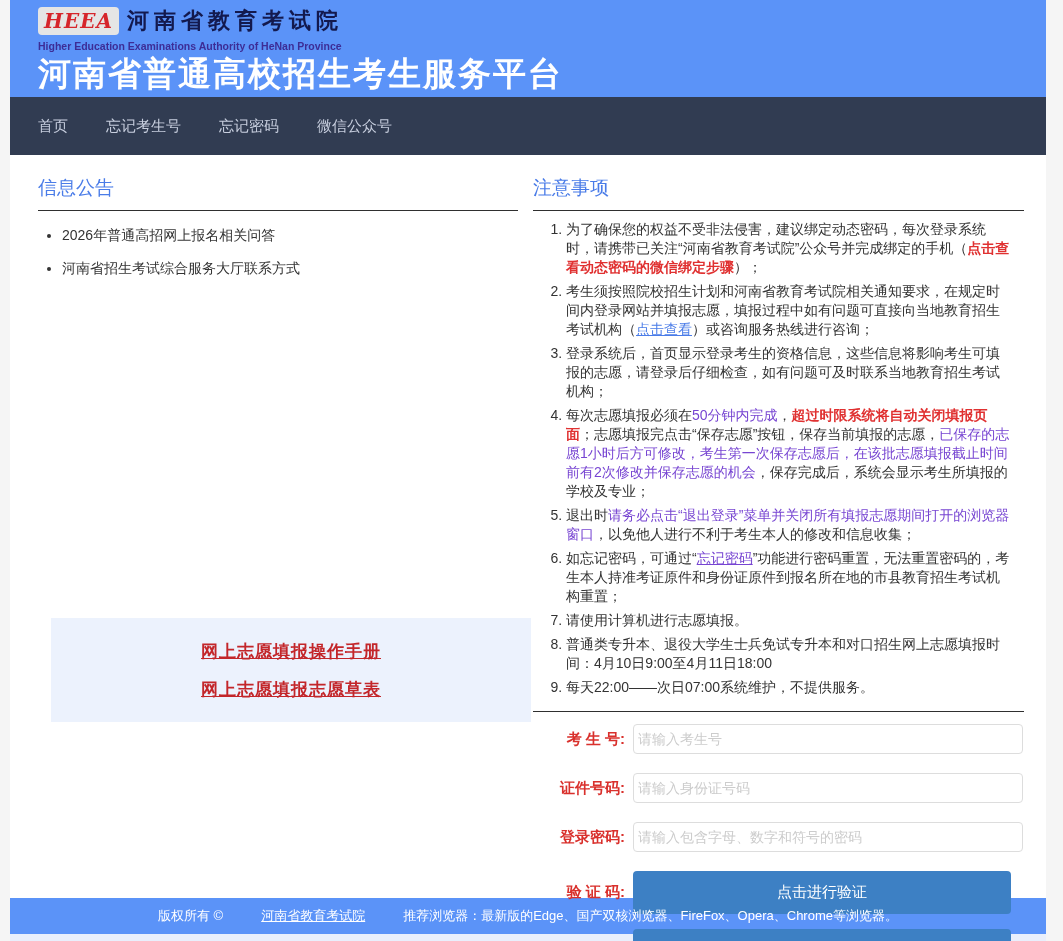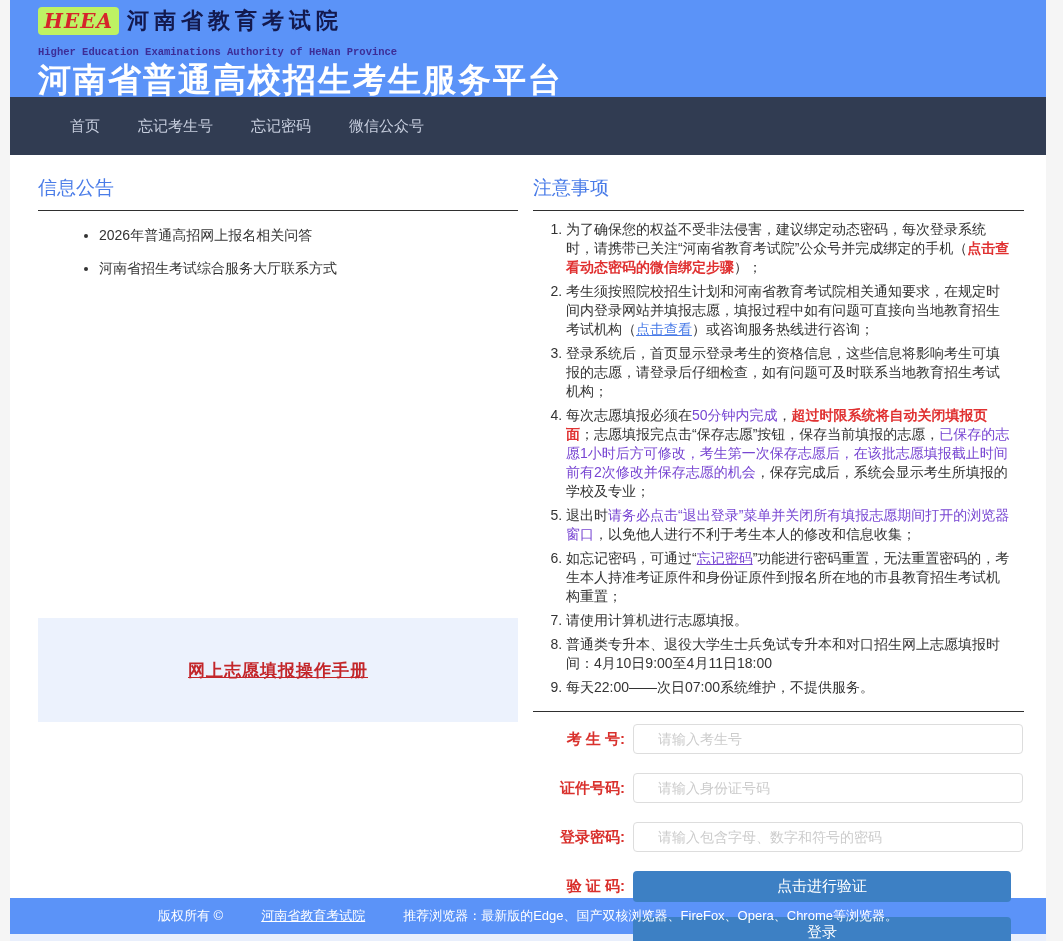--- a/index.html
+++ b/index.html
@@ -9,72 +9,72 @@
     background:#f5f5f5;
     font-family:"Liberation Sans", sans-serif;
     position:relative; overflow:hidden;
   }
   .page { position:absolute; left:10px; top:0; width:1036px; }
 
   
   .header { background:#5b93f8; height:97px; padding:7px 0 0 28px; }
   .logo-row { display:flex; align-items:flex-start; }
   .heea-badge {
-    background:#bef264; border-radius:4px; padding:2px 6px; height:28px;
+    background:#e5e5e5; border-radius:4px; padding:2px 6px; height:28px;
     display:flex; align-items:center;
     font-family:"DejaVu Serif", serif; font-style:italic; font-weight:bold;
     color:#d6252b; font-size:20px; letter-spacing:1px;
   }
   .org-cn { margin-left:8px; font-size:22px; font-weight:bold; color:#13194e;
     letter-spacing:5px; line-height:28px; }
-  .org-en { font-size:10.5px; font-weight:bold; color:#3d2d96; margin-top:11px;font-family:Liberation Mono, monospace; }
+  .org-en { font-size:10.5px; font-weight:bold; color:#3d2d96; margin-top:5px; }
   .site-title { color:#fff; font-size:33px; font-weight:bold; letter-spacing:2px;
     margin-top:3px; line-height:38px; }
 
   
   .nav { background:#313c52; height:58px; display:flex; align-items:center;
-    padding-left:60px; gap:38px; }
+    padding-left:28px; gap:38px; }
   .nav-item { color:#c7cede; font-size:15px; cursor:pointer; }
 
   
   .main { background:#fff; height:743px; padding:20px 22px 0 28px;
     display:flex; gap:15px; }
   .col-left { width:480px; position:relative; }
   .col-right { width:491px; }
   .section-title { color:#4a7ce8; font-size:19px; font-weight:normal;
     margin:0; padding-bottom:9px; border-bottom:1px solid #2f2f2f; }
 
   .announce-list { margin:16px 0 0; padding-left:24px; }
-  .announce-list li { font-size:14px; color:#333; margin-bottom:15px; cursor:pointer;margin-left:37px; }
+  .announce-list li { font-size:14px; color:#333; margin-bottom:15px; cursor:pointer; }
 
-  .promo-box { position:absolute; left:0; top:443px; width:480px; height:104px;
+  .promo-box { position:absolute; left:13px; top:443px; width:480px; height:104px;
     background:#ecf2fd; display:flex; flex-direction:column;
     justify-content:center; align-items:center; gap:15px; }
   .promo-link { color:#c3262a; font-size:17px; font-weight:bold;
     text-decoration:underline; cursor:pointer; letter-spacing:1px; }
 
   .notes-list { margin:9px 12px 0; padding-left:21px; }
   .notes-list li { font-size:14px; color:#333; line-height:19px; margin-bottom:5px; }
   .seg-red { color:#e03131; font-weight:bold; }
   .seg-link-red { cursor:pointer; }
   .seg-link-blue { color:#4a7ce8; text-decoration:underline; cursor:pointer; }
   .seg-purple { color:#7745d2; }
   .seg-underline { text-decoration:underline; cursor:pointer; }
 
   .form-sep { border:none; border-top:1px solid #2f2f2f; margin:14px 0 0; }
   .login-form { margin-top:12px; }
   .form-row { display:flex; align-items:center; margin-bottom:19px; }
   .form-label { width:92px; text-align:right; color:#d9302c; font-weight:bold;
     font-size:15px; margin-right:8px; flex:none; }
   .form-input { width:390px; height:30px; border:1px solid #ddd; border-radius:4px;
-    padding:0 24px; font-size:14px; color:#333; outline:none;
+    padding:0 4px; font-size:14px; color:#333; outline:none;
     font-family:"Liberation Sans", sans-serif; }
   .form-input::placeholder { color:#ccc; }
   .btn-row { margin-bottom:15px; }
-  .btn { display:block; margin-left:100px; width:378px; height:31px;
+  .btn { display:block; margin-left:100px; width:378px; height:43px;
     background:#3d80c4; color:#fff; border:none; border-radius:4px;
     font-size:15px; cursor:pointer; font-family:Liberation Serif, serif; }
 
   
   .footer { background:#5b93f8; height:36px; display:flex; align-items:center;
     justify-content:center; gap:38px; color:#fff; font-size:13px; }
   .footer-org { text-decoration:underline; cursor:pointer; }
   .footer-strip { height:7px; background:#e9effc; }
 </style>
 </head>
@@ -101,20 +101,21 @@
   <div class="main">
 
     <div class="col-left">
       <h2 class="section-title">信息公告</h2>
       <ul class="announce-list" id="announce-list">
           <li>2026年普通高招网上报名相关问答</li>
           <li>河南省招生考试综合服务大厅联系方式</li>
         </ul>
       <div class="promo-box" id="promo-box">
           <div class="promo-link">网上志愿填报操作手册</div>
+          <div class="promo-link">网上志愿填报志愿草表</div>
         </div>
     </div>
 
     <div class="col-right">
       <h2 class="section-title">注意事项</h2>
       <ol class="notes-list" id="notes-list">
           <li><span>为了确保您的权益不受非法侵害，建议绑定动态密码，每次登录系统时，请携带已关注“河南省教育考试院”公众号并完成绑定的手机（</span><span class="seg-red seg-link-red">点击查看动态密码的微信绑定步骤</span><span>）；</span></li>
           <li><span>考生须按照院校招生计划和河南省教育考试院相关通知要求，在规定时间内登录网站并填报志愿，填报过程中如有问题可直接向当地教育招生考试机构（</span><span class="seg-link-blue">点击查看</span><span>）或咨询服务热线进行咨询；</span></li>
           <li><span>登录系统后，首页显示登录考生的资格信息，这些信息将影响考生可填报的志愿，请登录后仔细检查，如有问题可及时联系当地教育招生考试机构；</span></li>
           <li><span>每次志愿填报必须在</span><span class="seg-purple">50分钟内完成</span><span>，</span><span class="seg-red">超过时限系统将自动关闭填报页面</span><span>；志愿填报完点击“保存志愿”按钮，保存当前填报的志愿，</span><span class="seg-purple">已保存的志愿1小时后方可修改，考生第一次保存志愿后，在该批志愿填报截止时间前有2次修改并保存志愿的机会</span><span>，保存完成后，系统会显示考生所填报的学校及专业；</span></li>

